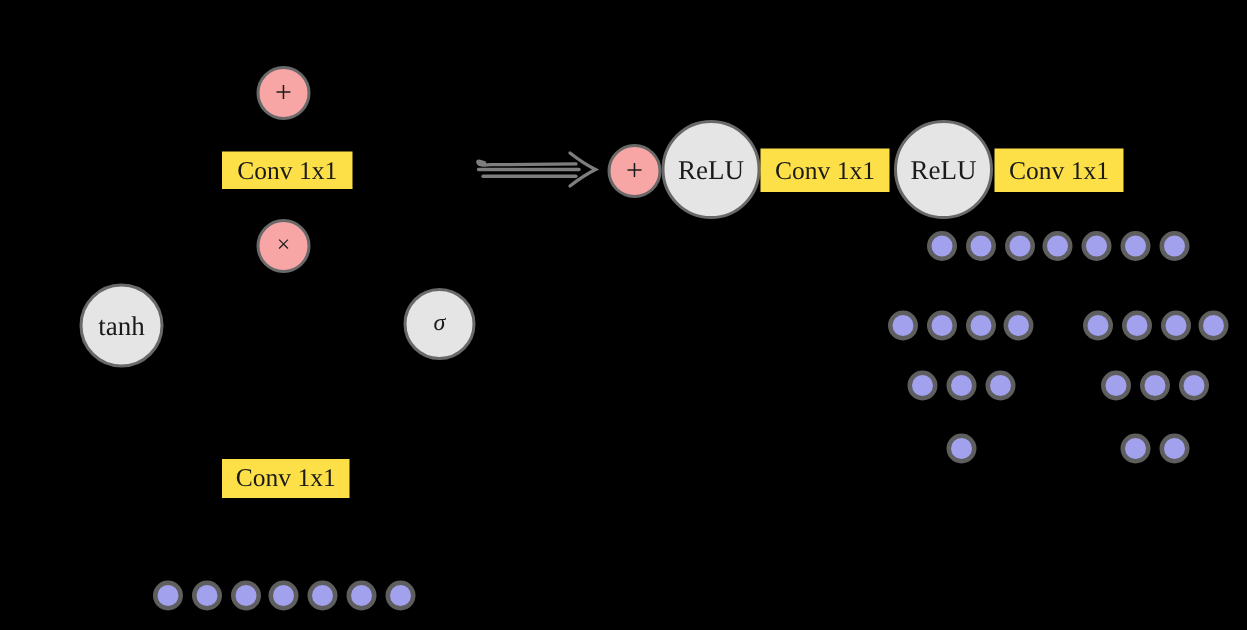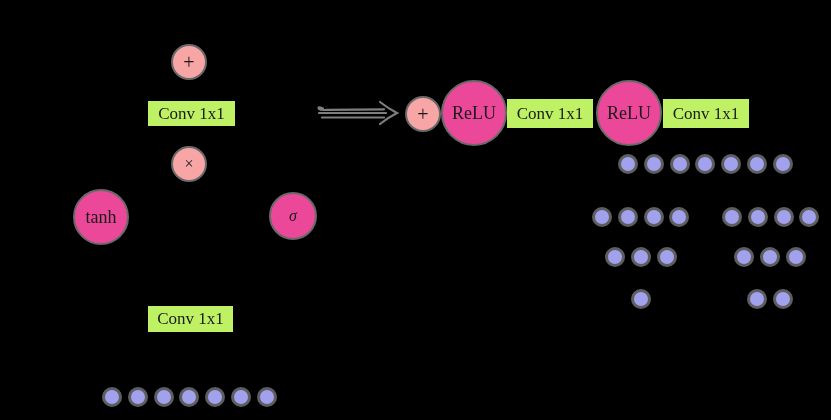--- a/index.html
+++ b/index.html
@@ -6,24 +6,24 @@
   #canvas{
     position:relative;width:831px;height:420px;background:#000;overflow:hidden;
     font-family:"Liberation Serif","DejaVu Serif",serif;
   }
   .node{
     position:absolute;border-radius:50%;box-sizing:border-box;
     display:flex;align-items:center;justify-content:center;
     border:2.5px solid #696969;color:#1a1a1a;
   }
   .pink{background:#f8a5a5;}
-  .yellow{background:#ec4899;}
+  .yellow{background:#e5e5e5;}
   .opnode{font-size:20px;line-height:1;}
   .box{
-    position:absolute;box-sizing:border-box;background:#bef264;color:#1a1a1a;
+    position:absolute;box-sizing:border-box;background:#fde047;color:#1a1a1a;
     display:flex;align-items:center;justify-content:center;
     font-size:17px;white-space:nowrap;
   }
   .dot{
     position:absolute;width:20px;height:20px;border-radius:50%;
     box-sizing:border-box;background:#a1a1ee;border:3px solid #5e5e5e;
   }
   .italic{font-style:italic;}
   svg{position:absolute;overflow:visible;}
 </style>
@@ -31,21 +31,21 @@
 <body>
 
 <div id="canvas">
 
   <div class="node pink opnode" style="left:171px;top:44px;width:36px;height:36px;">+</div>
 
   <div class="box" style="left:148px;top:101px;width:87px;height:25px;">Conv 1x1</div>
 
   <div class="node pink" style="left:171px;top:146px;width:36px;height:36px;font-size:16px;">×</div>
 
-  <div class="node yellow" style="left:73px;top:189px;width:56px;height:56px;font-size:18px;">tanh</div>
+  <div class="node yellow" style="left:53px;top:189px;width:56px;height:56px;font-size:18px;">tanh</div>
 
   <div class="node yellow italic" style="left:269px;top:192px;width:48px;height:48px;font-size:16px;">σ</div>
 
 
   <div class="box" style="left:148px;top:306px;width:85px;height:26px;">Conv 1x1</div>
 
   <svg style="left:308px;top:100px;" width="94" height="26" viewBox="0 0 94 26">
     <g stroke="#7e7e7e" stroke-width="2.2" fill="none" stroke-linecap="round">
       <path d="M15 8.5 q -6 -2.5 -4 0.5 q 1.5 1.5 8 0.8 L76 9.3"></path>
       <path d="M11 13 H78"></path>

